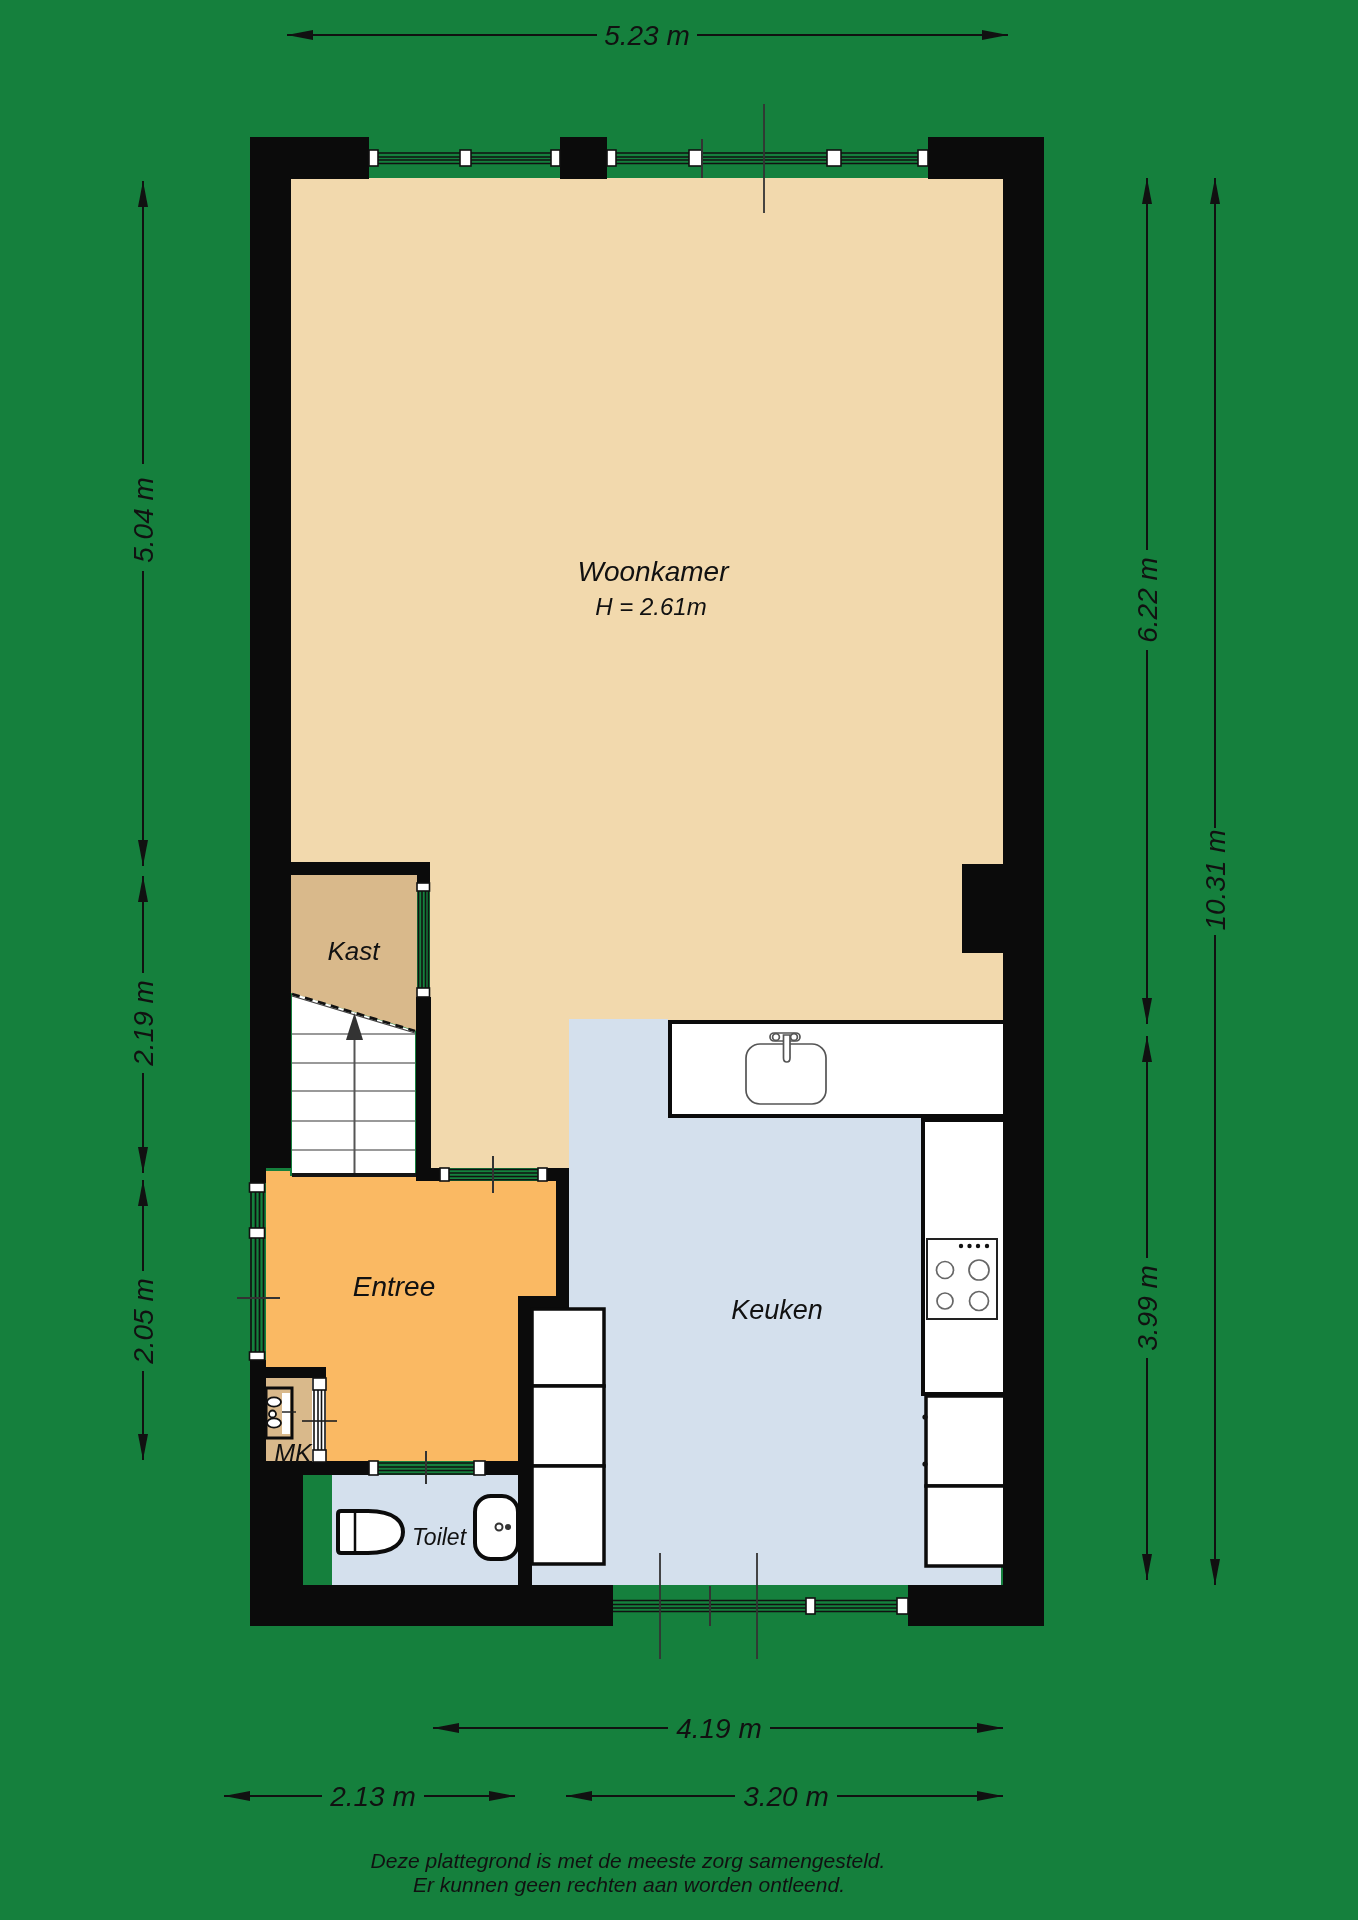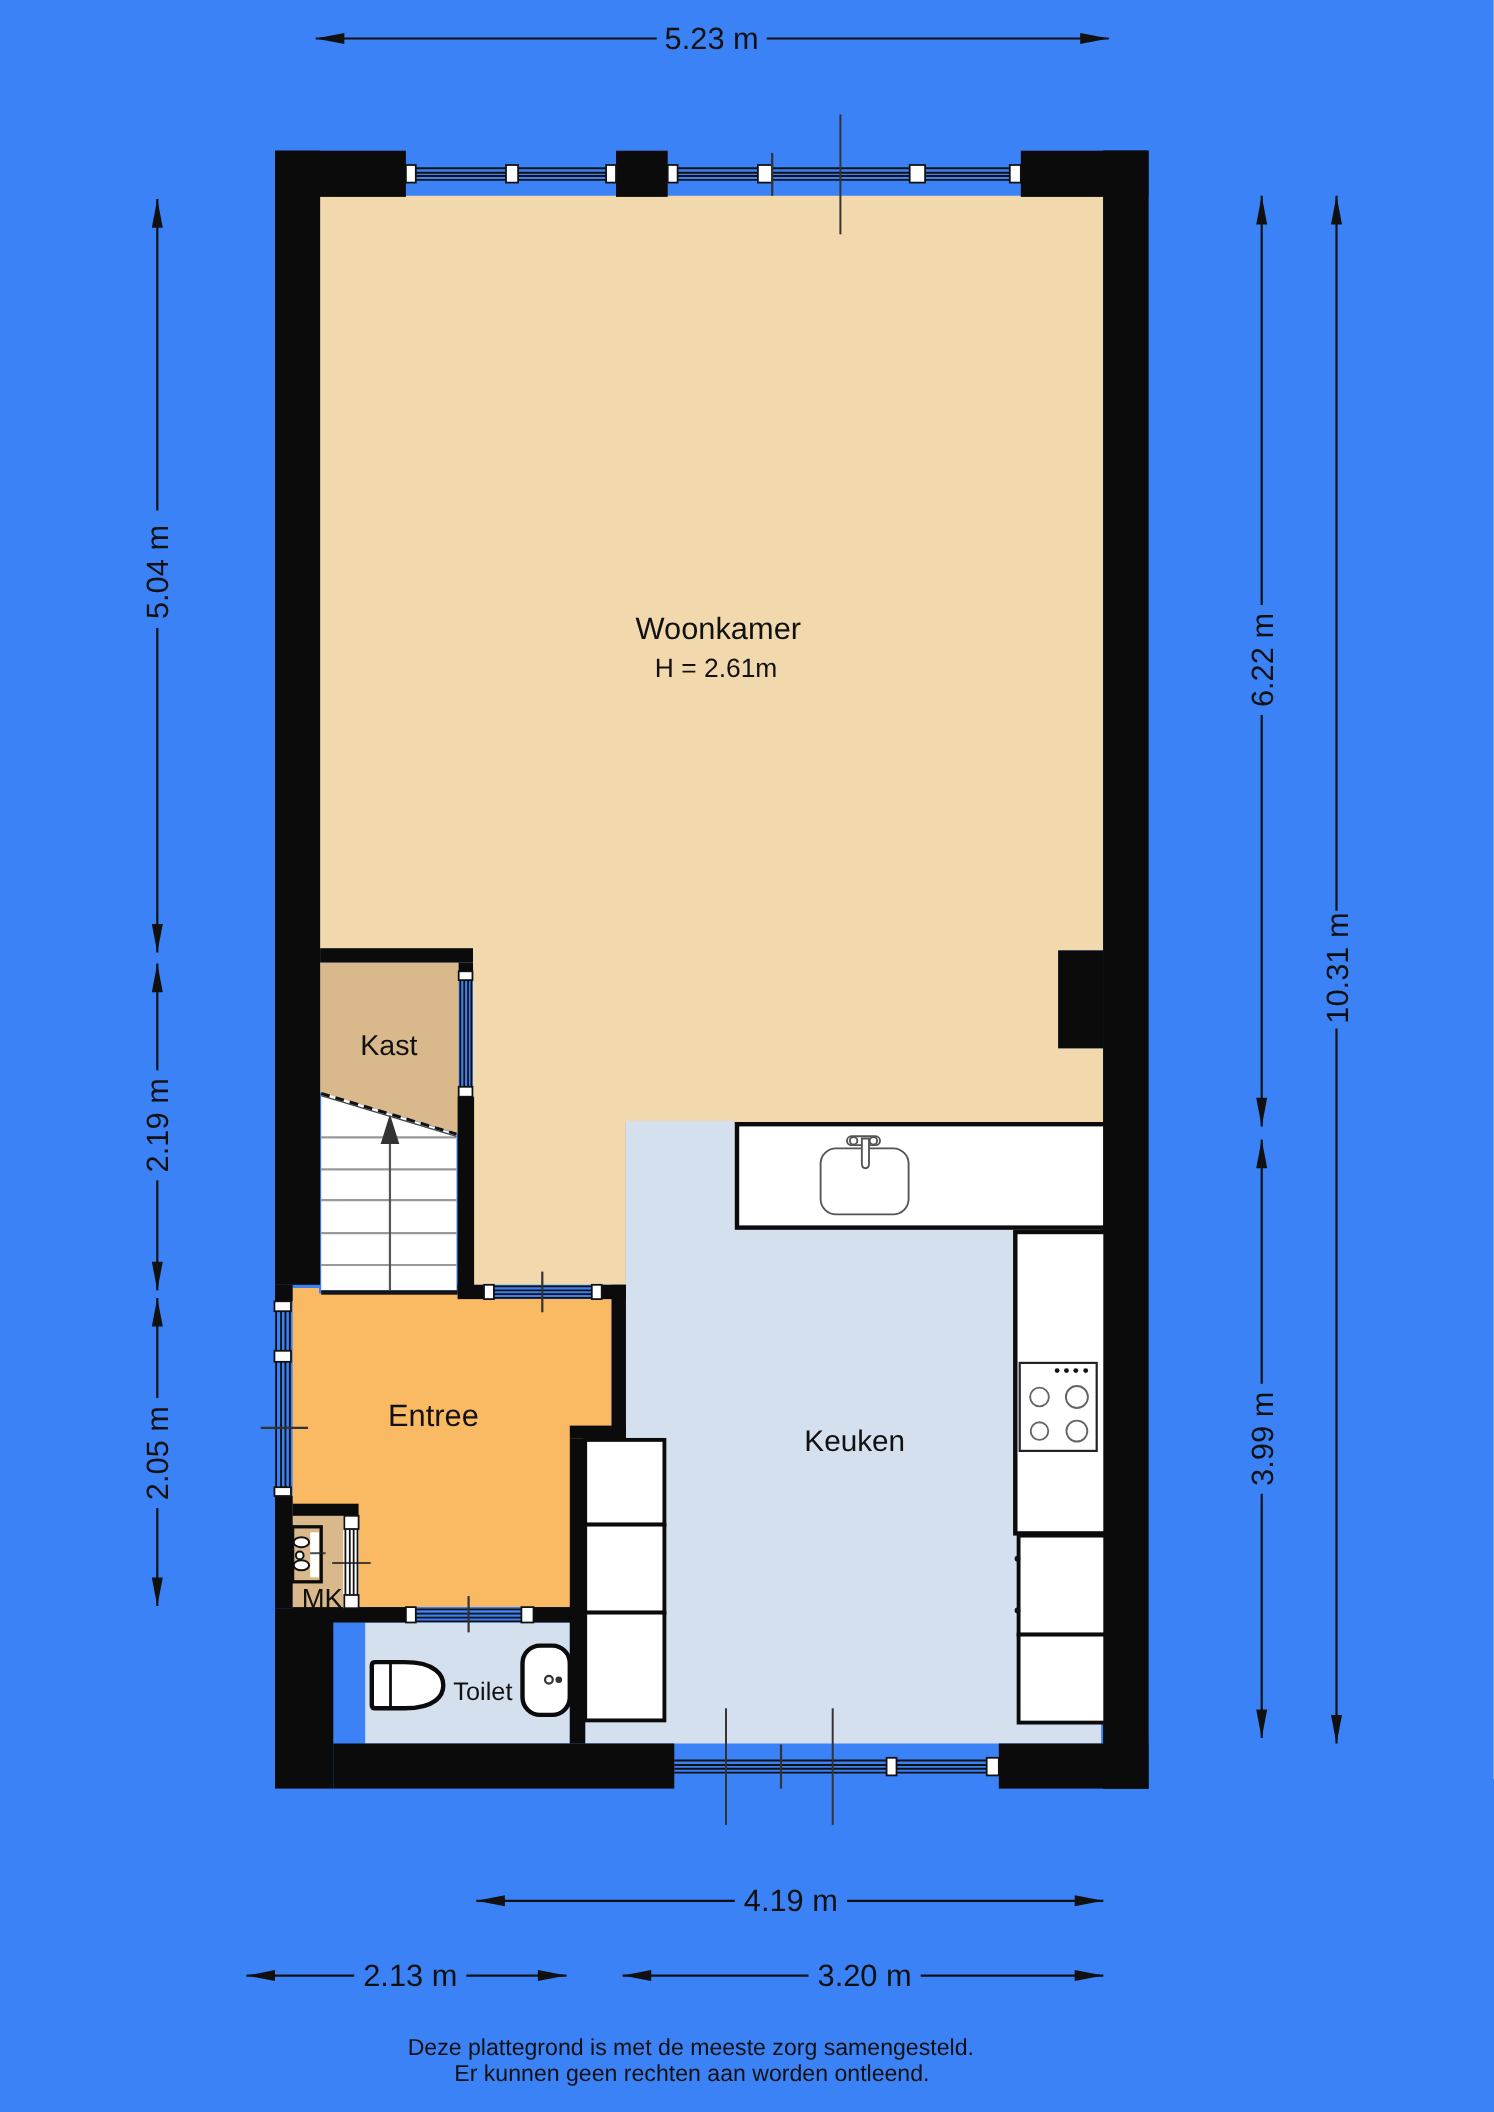--- a/index.html
+++ b/index.html
@@ -1,16 +1,16 @@
 <!DOCTYPE html>
 <html><head>
 <meta charset="utf-8">
 <style>
   html,body{margin:0;padding:0;background:#fff;}
-  #page{width:1358px;height:1920px;position:relative;background:#3b82f6;overflow:hidden;}
+  #page{width:1358px;height:1920px;position:relative;background:#15803d;overflow:hidden;font-style:italic;}
   svg{position:absolute;left:0;top:0;}
   text{font-family:"Liberation Sans",sans-serif;fill:#111;}
 </style>
 </head>
 <body>
 <div id="page">
 <svg width="1358" height="1920" viewBox="0 0 1358 1920">
 
 <polygon points="291,178 1003,178 1003,864 962,864 962,953 1003,953 1003,1022 668,1022 668,1019 569,1019 569,1168 430,1168 430,875 291,875" fill="#f2d9ad"></polygon>
 <polygon points="291,875 417,875 417,1031 291,993" fill="#d9b98b"></polygon>

